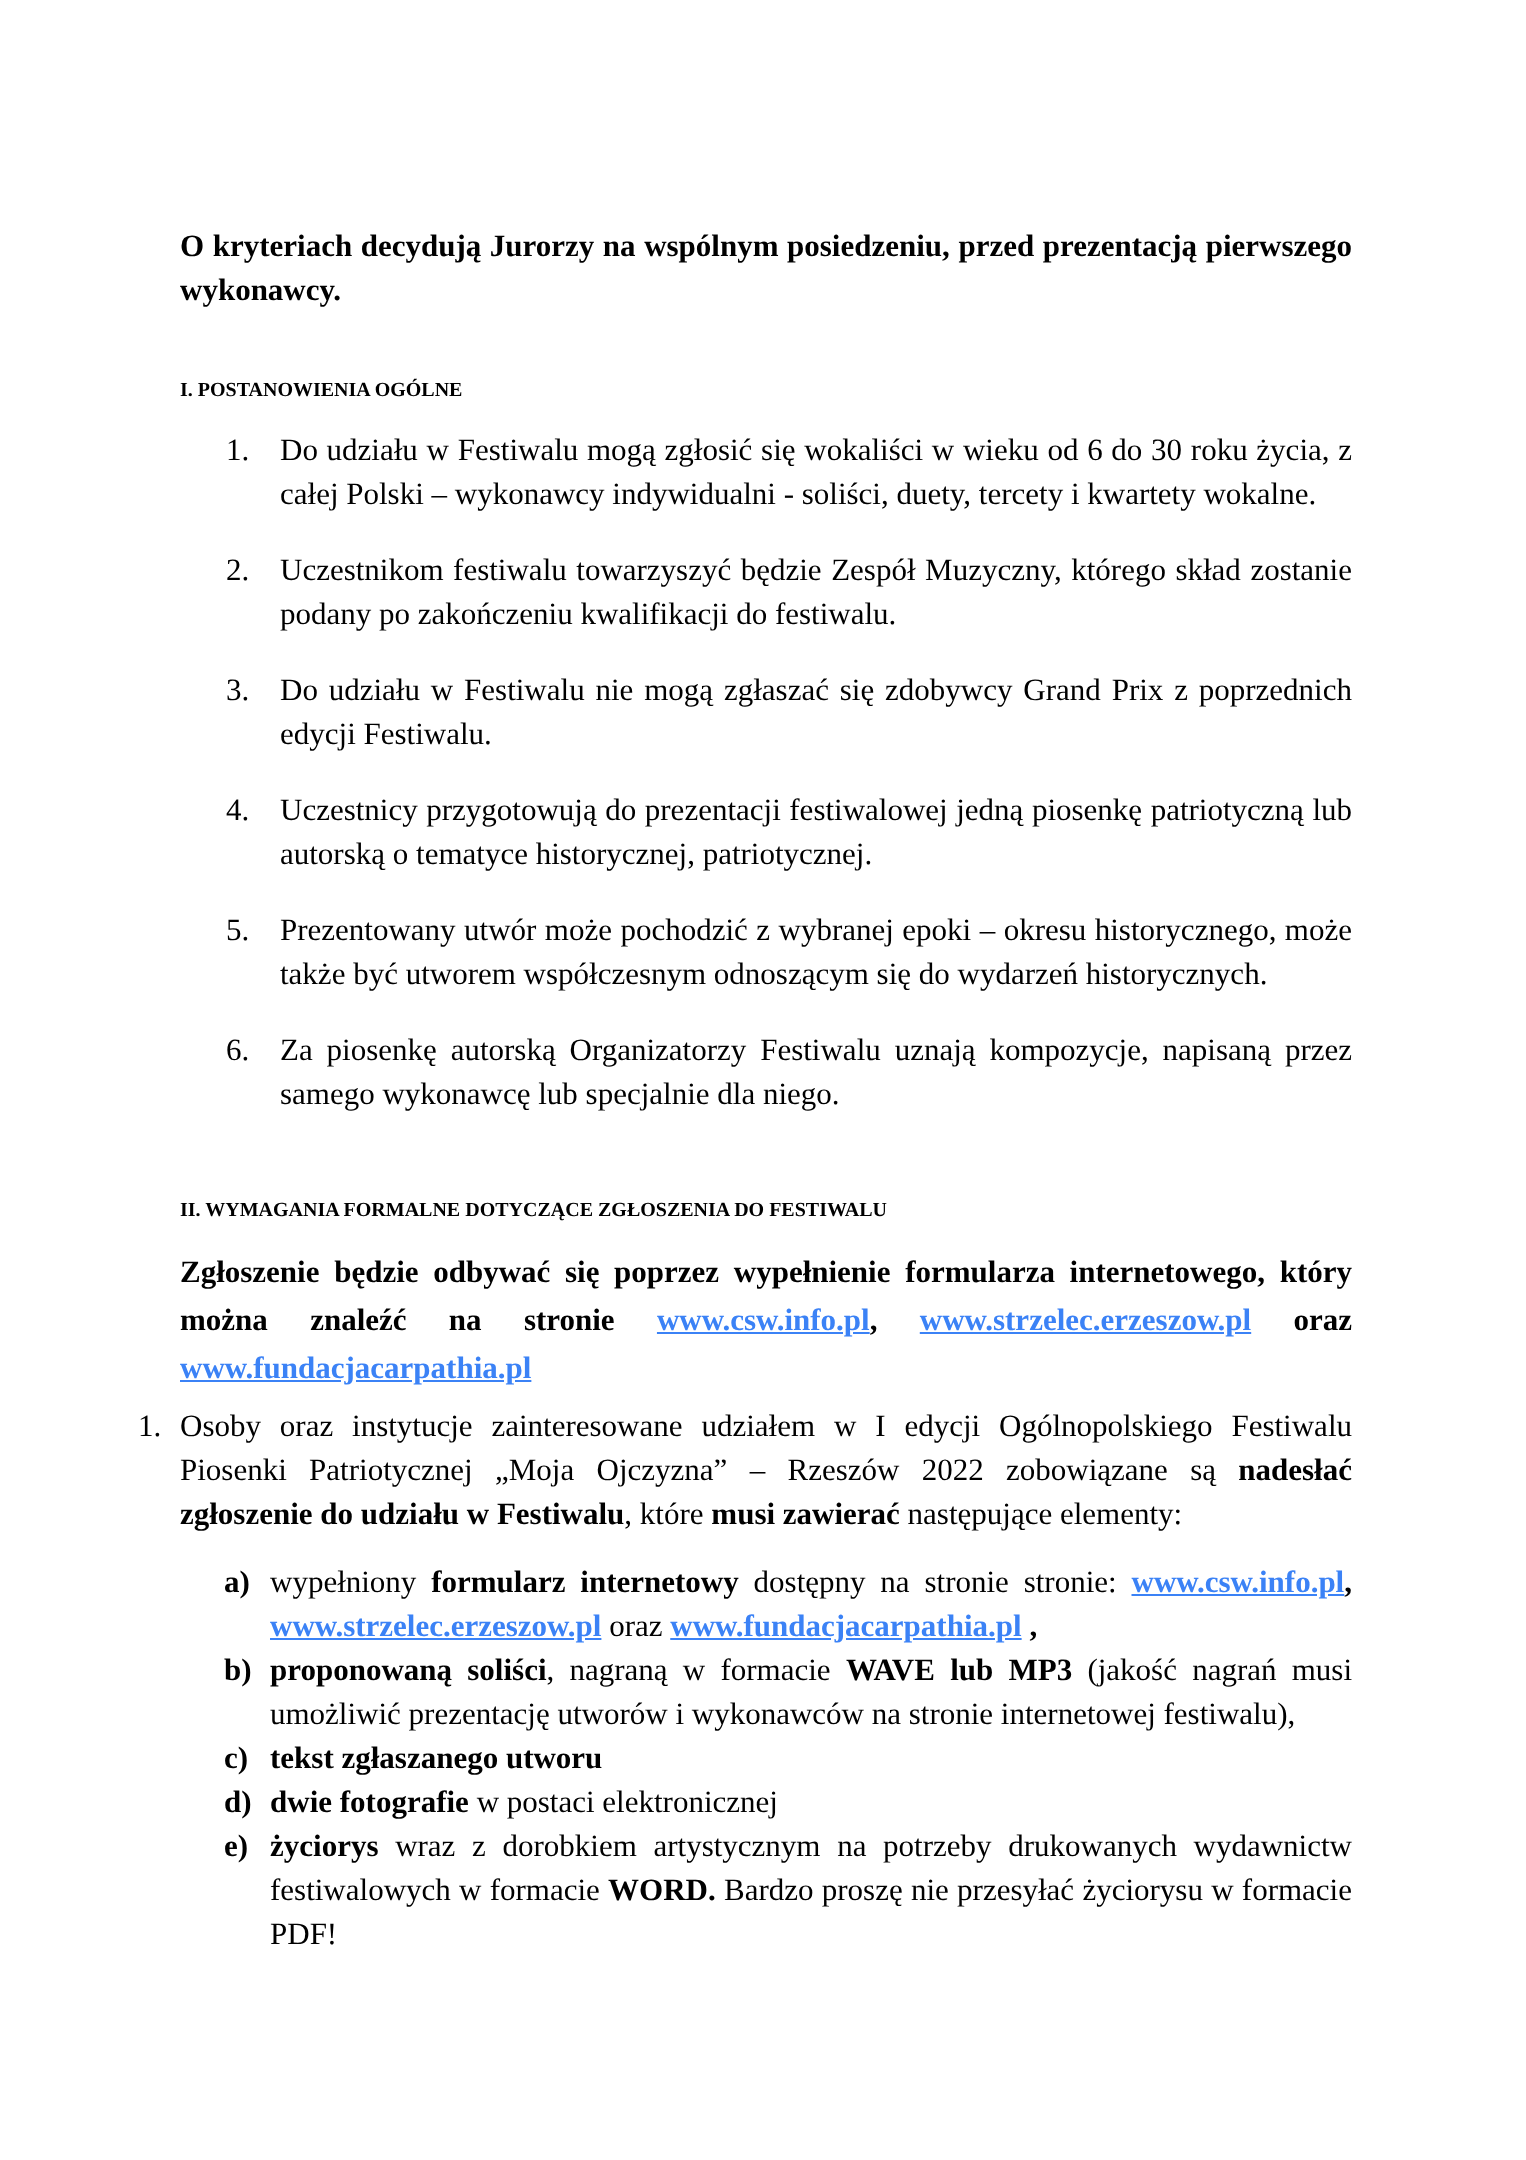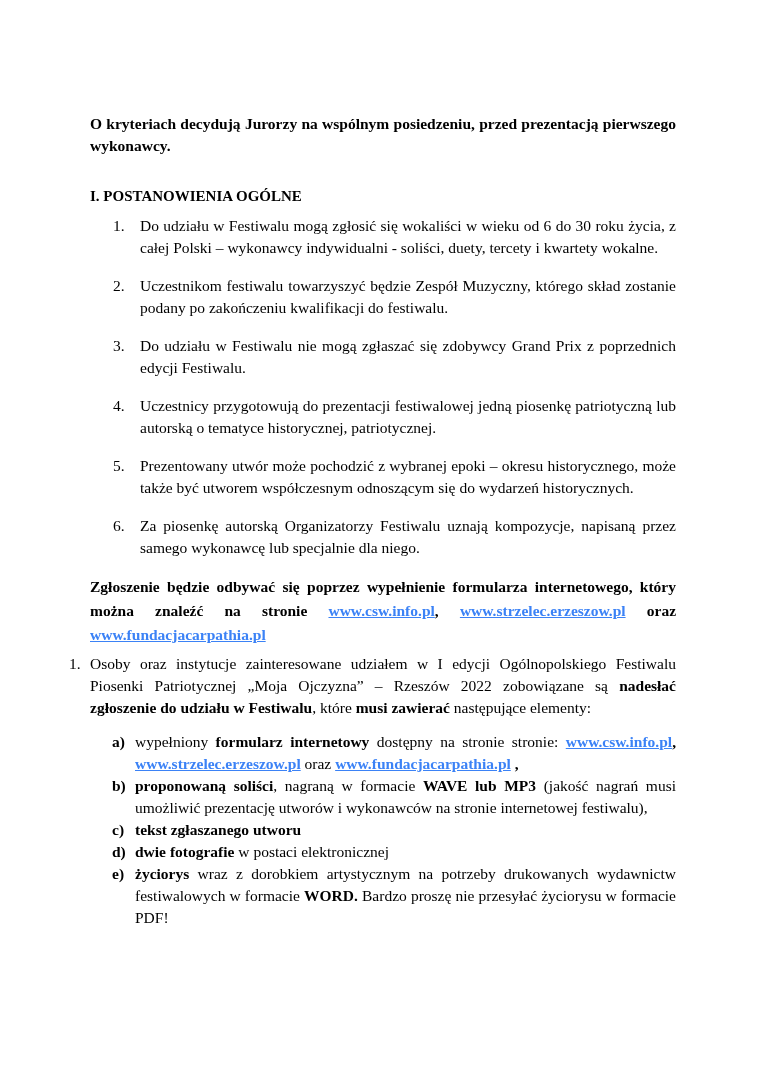--- a/index.html
+++ b/index.html
@@ -17,21 +17,21 @@
     color: #000000;
     overflow: hidden;
   }
   .b { font-weight: bold; }
   p.lead {
     margin: 0;
     font-weight: bold;
     text-align: justify;
   }
   .sec-heading {
-    font-size: 15px;
+    font-size: 10px;
     font-weight: bold;
     line-height: 22px;
     margin: 28px 0 0 0;
   }
   .sec-heading.second { margin-top: 36px; }
   .list1 { margin-top: 8px; }
   .list1 .li { display: flex; padding-left: 23px; margin-bottom: 16px; }
   .list1 .num { flex: 0 0 27px; }
   .list1 .txt { flex: 1; text-align: justify; }
   p.form-intro {
@@ -83,20 +83,21 @@
     <div class="li">
       <span class="num">5.</span>
       <span class="txt">Prezentowany utwór może pochodzić z wybranej epoki – okresu historycznego, może także być utworem współczesnym odnoszącym się do wydarzeń historycznych.</span>
     </div>
     <div class="li">
       <span class="num">6.</span>
       <span class="txt">Za piosenkę autorską Organizatorzy Festiwalu uznają kompozycje, napisaną przez samego wykonawcę lub specjalnie dla niego.</span>
     </div>
   </div>
 
+  <div class="sec-heading second">II. WYMAGANIA FORMALNE DOTYCZĄCE ZGŁOSZENIA DO FESTIWALU</div>
 
   <p class="form-intro"><span class="b">Zgłoszenie będzie odbywać się poprzez wypełnienie formularza internetowego, który można znaleźć na stronie </span><a href="#" class="lnk">www.csw.info.pl</a><span class="b">, </span><a href="#" class="lnk">www.strzelec.erzeszow.pl</a><span class="b"> oraz </span><a href="#" class="lnk">www.fundacjacarpathia.pl</a></p>
 
   <div class="list2">
     <div class="li">
       <span class="num">1.</span>
       <span class="txt"><span>Osoby oraz instytucje zainteresowane udziałem w I edycji Ogólnopolskiego Festiwalu Piosenki Patriotycznej „Moja Ojczyzna” – Rzeszów 2022 zobowiązane są </span><span class="b">nadesłać zgłoszenie do udziału w Festiwalu</span><span>, które </span><span class="b">musi zawierać</span><span> następujące elementy:</span></span>
     </div>
   </div>
 

